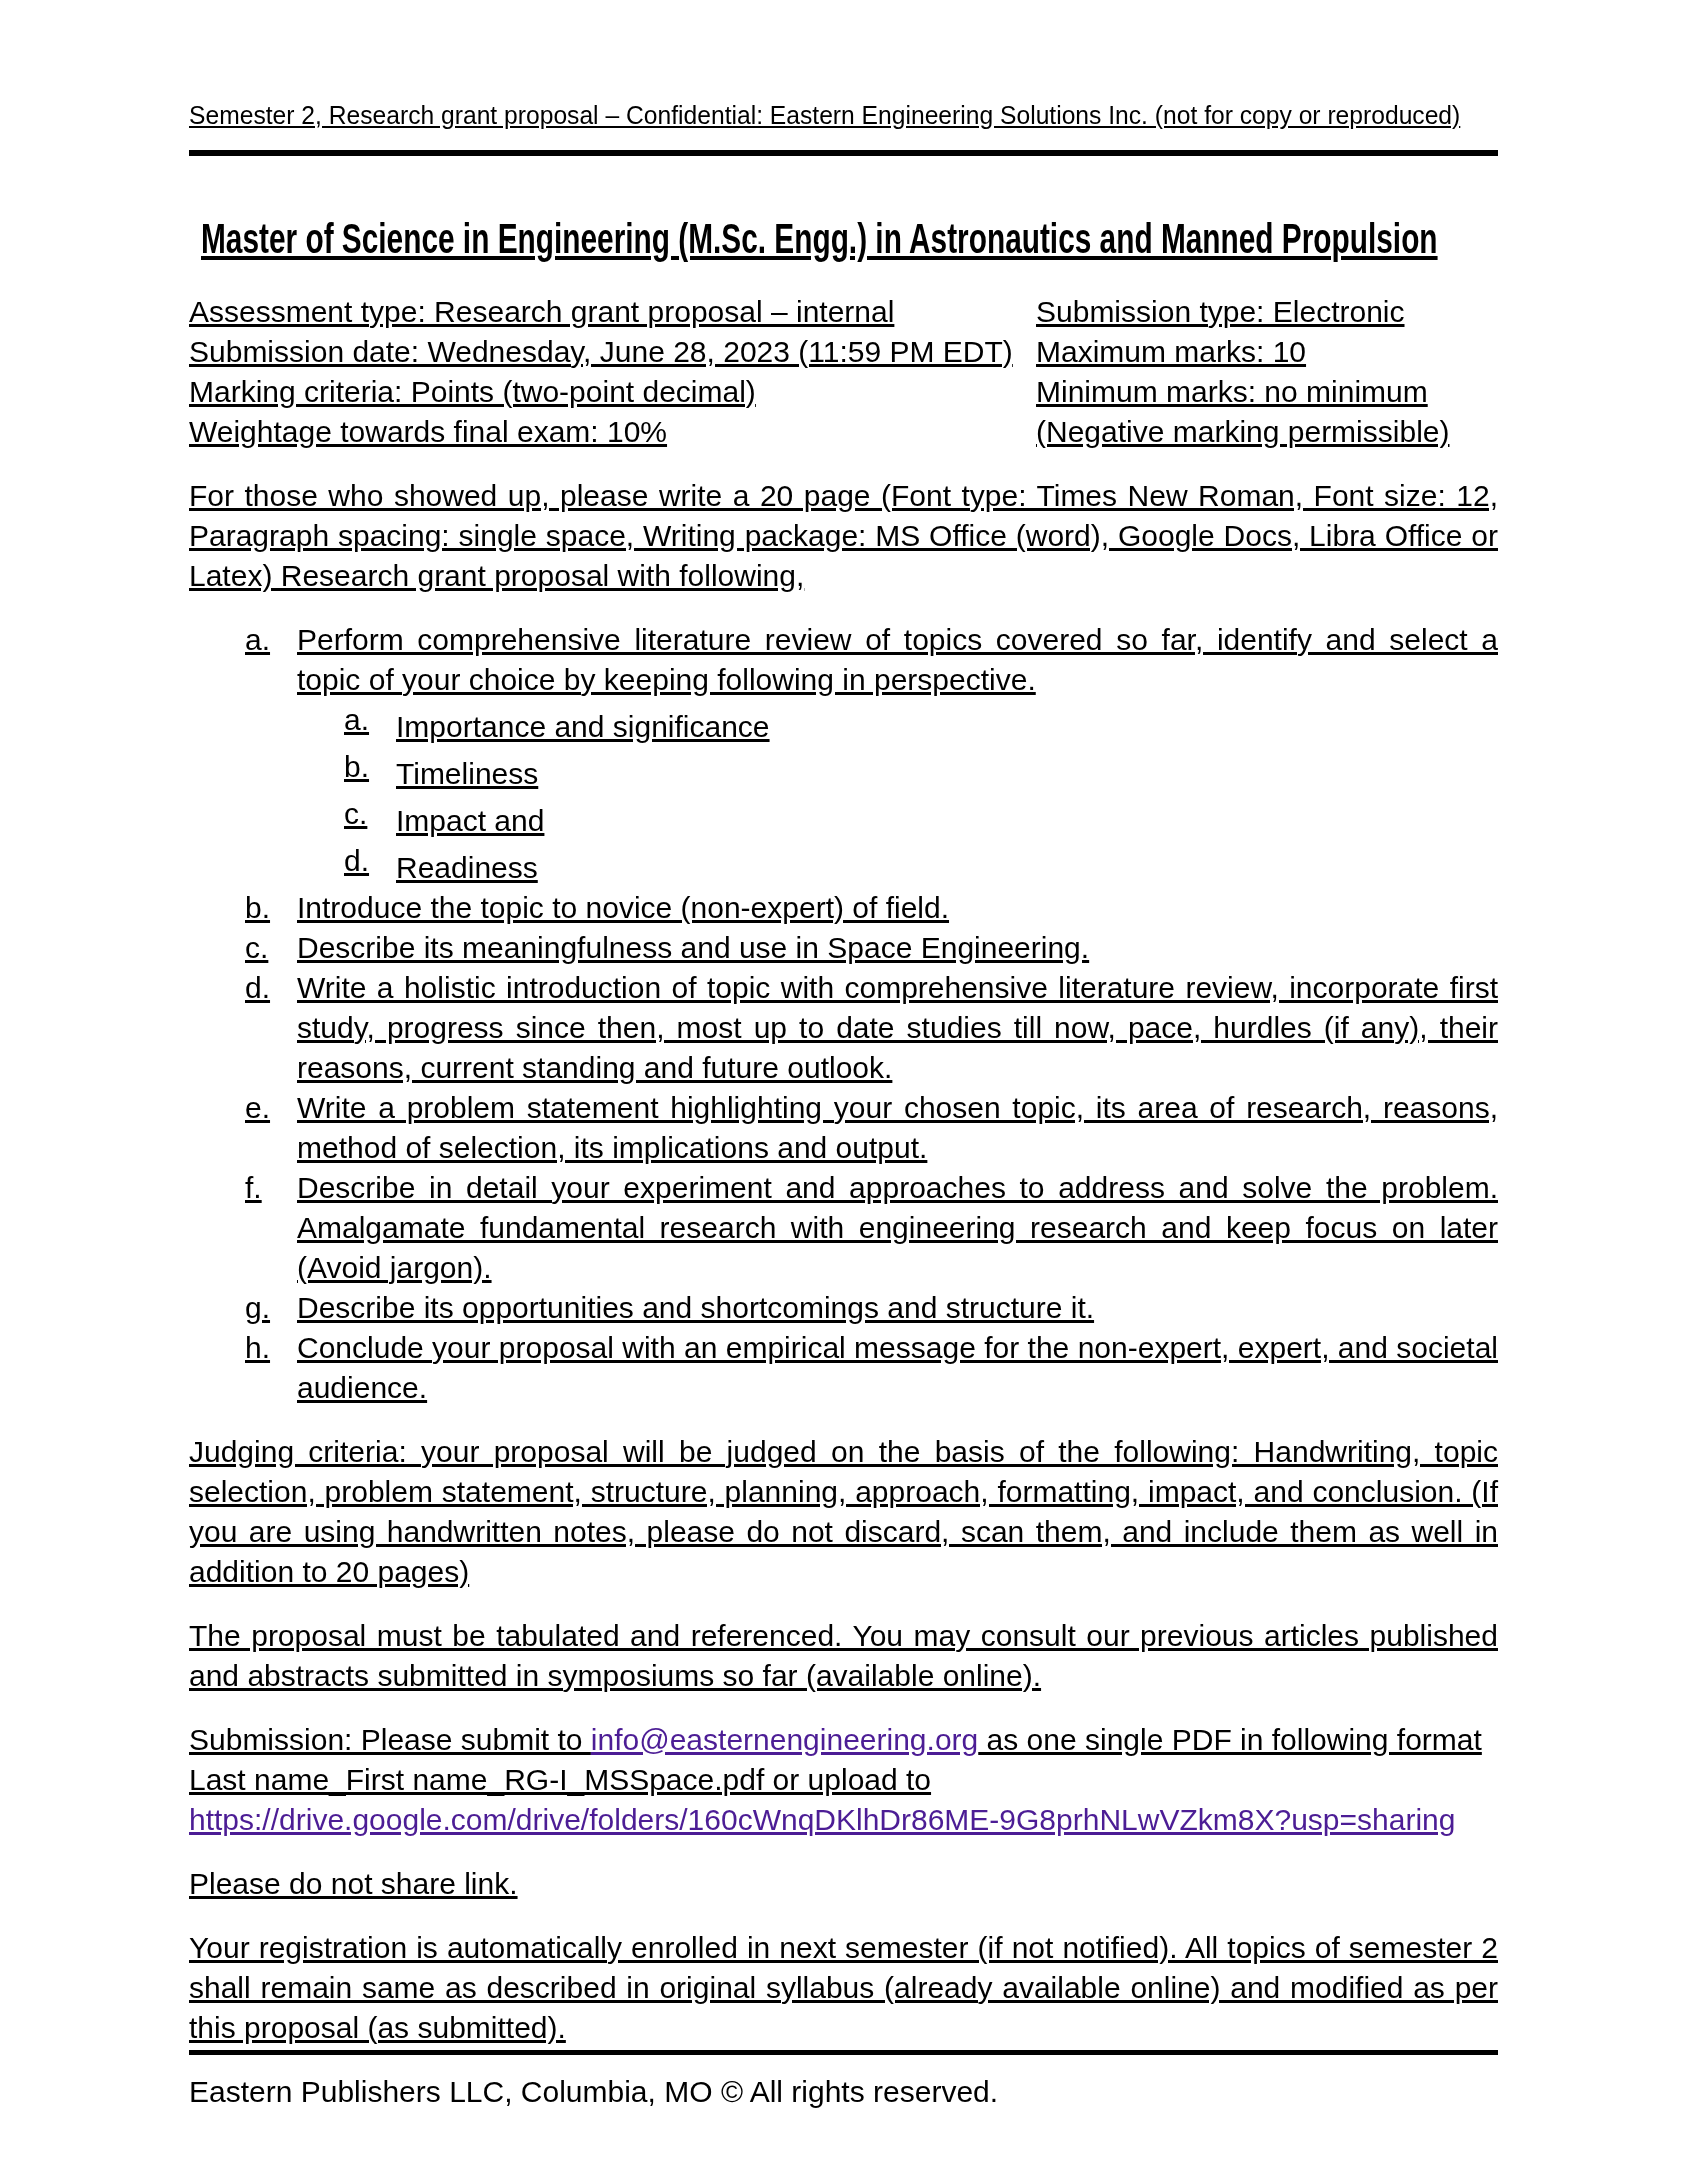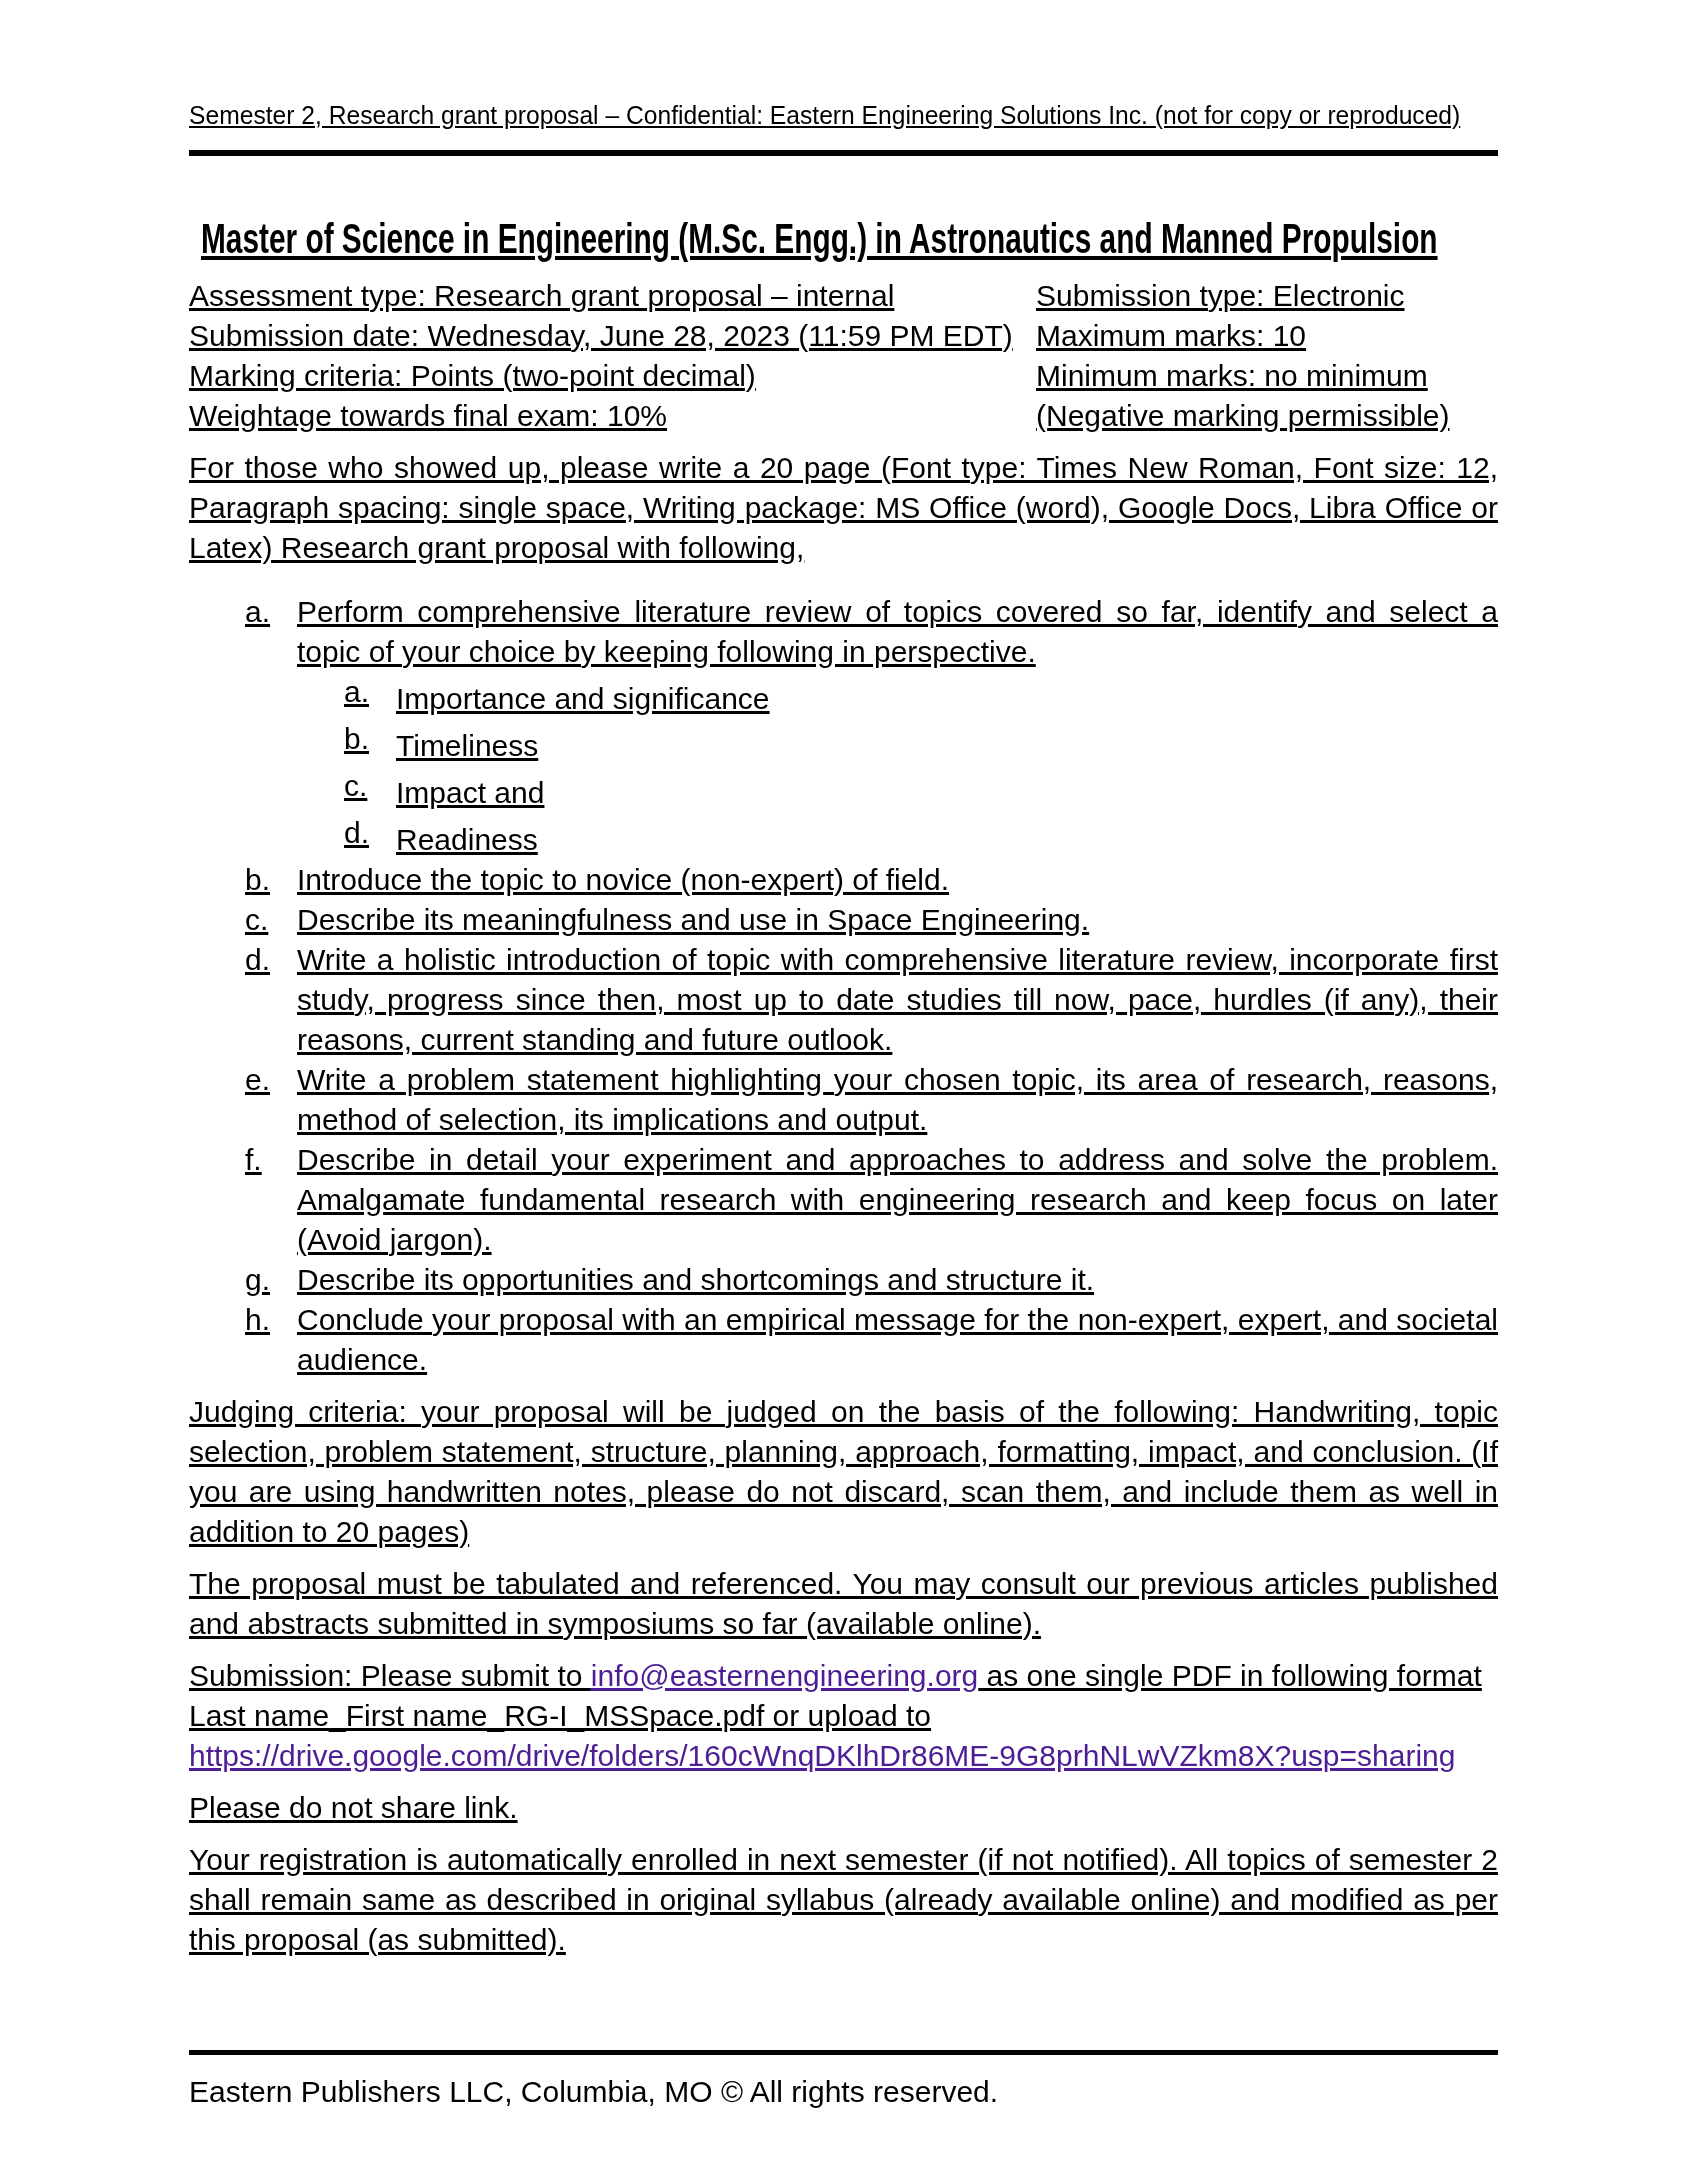--- a/index.html
+++ b/index.html
@@ -19,25 +19,25 @@
     white-space:nowrap;
     transform:scaleX(0.93); transform-origin:0 0;
   }
   .header-rule { border-top:6px solid #000; margin-top:18.5px; }
   .title {
     margin:58px 0 0 12px;
     font-size:42px; line-height:50px; font-weight:700;
     white-space:nowrap;
     transform:scaleX(0.71); transform-origin:0 0;
   }
-  .meta { display:flex; margin-top:12px; }
+  .meta { display:flex; margin-top:28px; }
   .meta-left { width:847px; flex:none; }
   .meta-right { flex:1; }
   .meta-line { white-space:nowrap; }
-  p { margin:12px 0 0 0; text-align:justify; }
+  p { margin:24px 0 0 0; text-align:justify; }
   p.left-align { text-align:left; }
   .list { margin-top:24px; }
   .li { display:flex; align-items:flex-start; }
   .li-marker { flex:none; margin-left:56px; width:52px; }
   .li.sub .li-marker { margin-left:155px; }
   .li-text { flex:1; text-align:justify; }
   .li.sub .li-text { text-align:left;margin-top:7px; }
   a.link { color:#4c1d95; text-decoration:underline; cursor:pointer; }
   a.block { display:block; }
   .footer {

